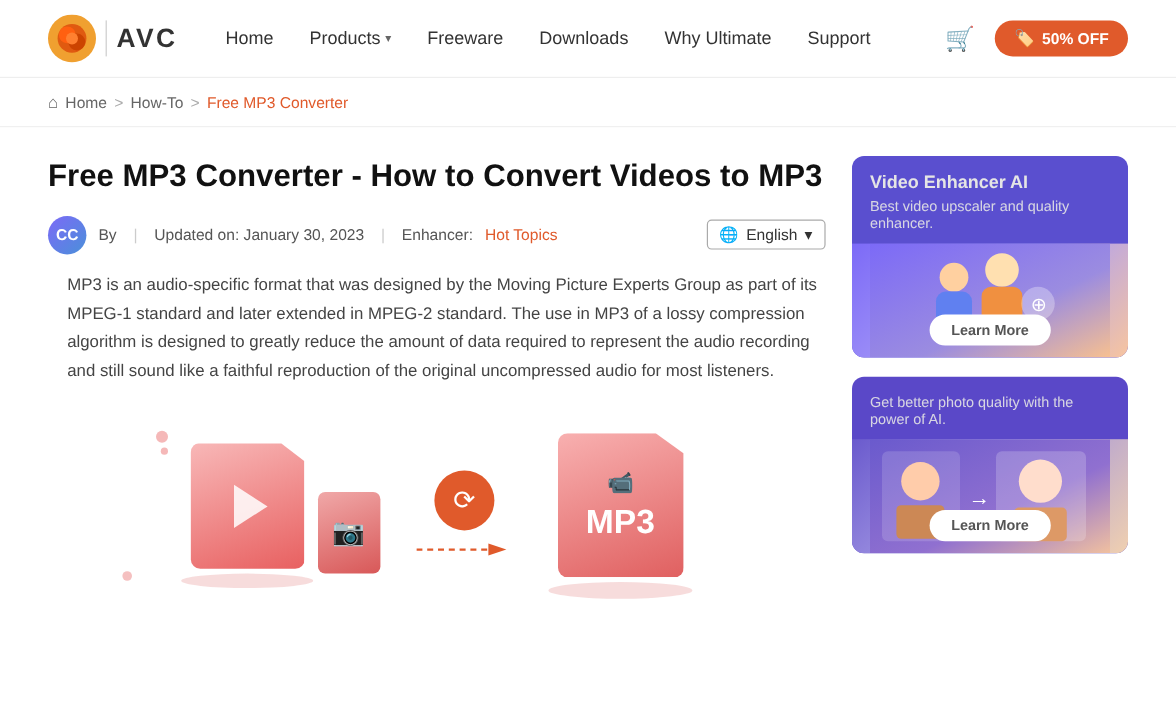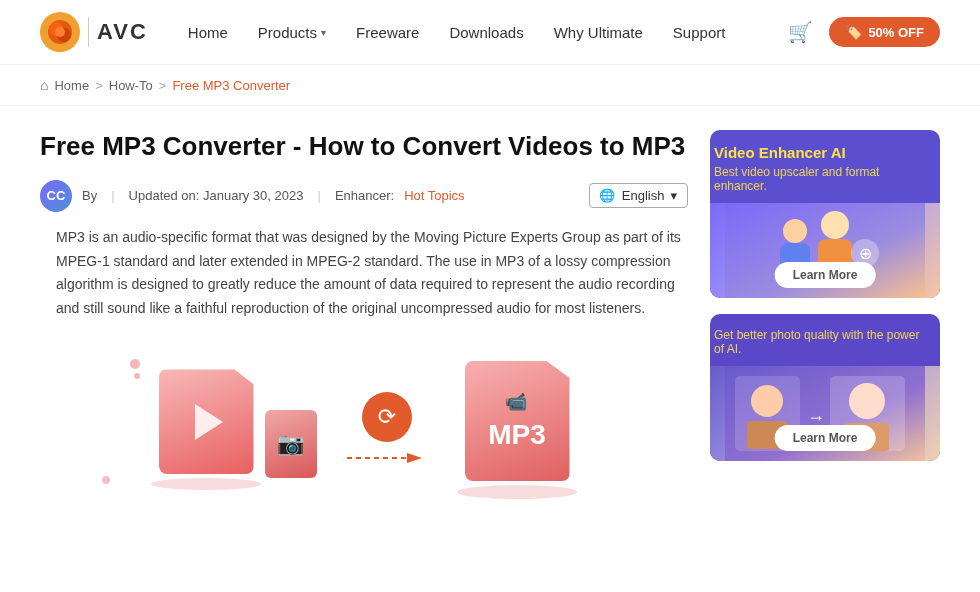--- a/index.html
+++ b/index.html
@@ -199,22 +199,22 @@
       border-radius: 2px;
     }
 
     .product-card {
       border-radius: 10px;
       overflow: hidden;
       margin-bottom: 16px;
       background: #5a4fcf;
     }
     .product-card-inner {
-      padding: 14px 14px 0 4px;
-      color: #fde047;
+      padding: 14px 14px 0 15px;
+      color: #e5e5e5;
     }
     .product-card-title {
       font-size: 15px;
       font-weight: bold;
       margin-bottom: 4px;
     }
     .product-card-desc {
       font-size: 12px;
       opacity: 0.9;
       margin-bottom: 10px;
@@ -362,21 +362,21 @@
 
       <div style="position:absolute;bottom:35px;left:62px;width:8px;height:8px;background:#f5c0c0;border-radius:50%;"></div>
     </div>
   </div>
 
   <div class="sidebar">
 
     <div class="product-card" style="background:#5a4fcf;">
       <div class="product-card-inner">
         <div class="product-card-title">Video Enhancer AI</div>
-        <div class="product-card-desc">Best video upscaler and format enhancer.</div>
+        <div class="product-card-desc">Best video upscaler and quality enhancer.</div>
       </div>
       <div class="card-img-placeholder" style="position:relative;">
 
         <svg width="200" height="95" viewBox="0 0 200 95">
           <rect x="0" y="0" width="200" height="95" fill="url(#grad1)"></rect>
           <defs>
             <linearGradient id="grad1" x1="0%" y1="0%" x2="100%" y2="100%">
               <stop offset="0%" style="stop-color:#7c6af7"></stop>
               <stop offset="60%" style="stop-color:#9b8ce0"></stop>
               <stop offset="100%" style="stop-color:#f7c090"></stop>

